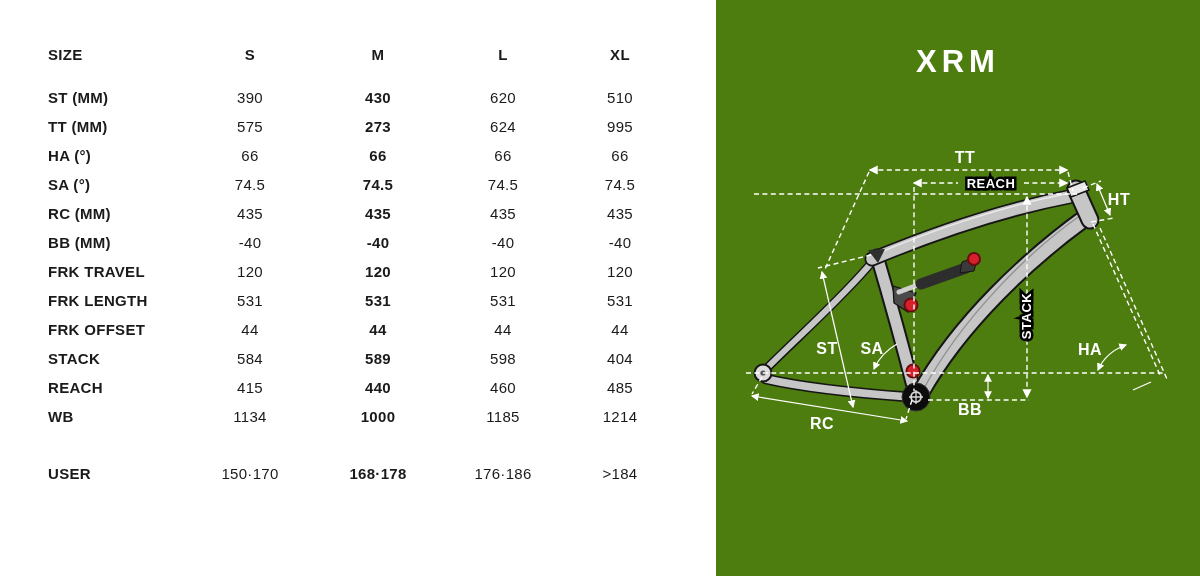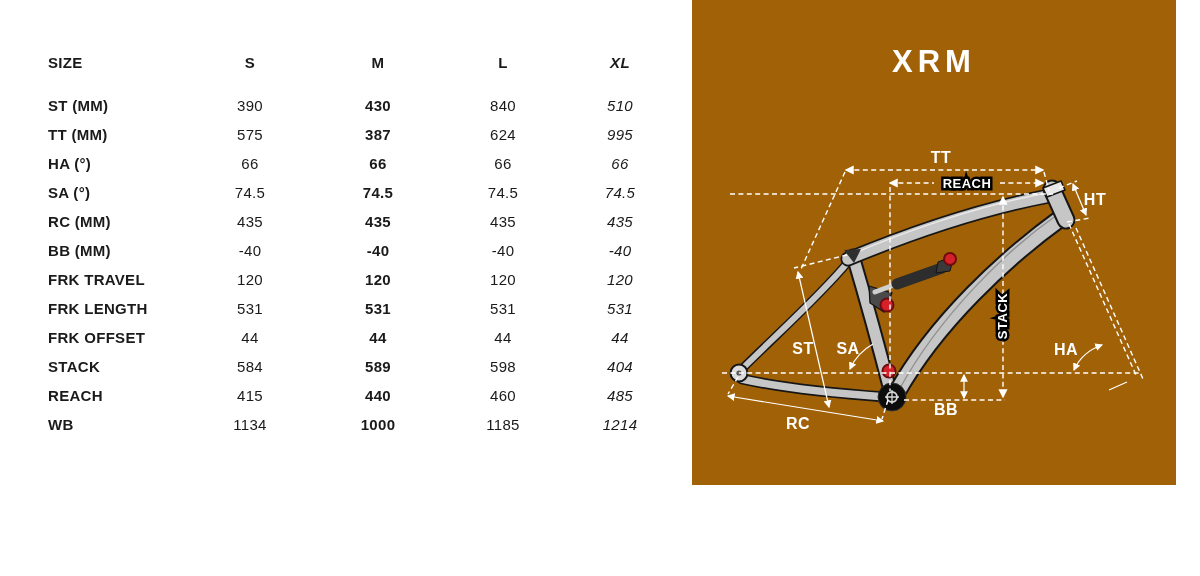--- a/index.html
+++ b/index.html
@@ -4,35 +4,35 @@
 <style>
   html,body{margin:0;padding:0;}
   body{
     width:1200px;height:576px;position:relative;overflow:hidden;
     background:#ffffff;
     font-family:"Liberation Sans", sans-serif;
     -webkit-font-smoothing:antialiased;
   }
   
   .geo-table{
-    position:absolute;left:48px;top:40px;width:630px;color:#1a1a1a;margin-top:8px;
+    position:absolute;left:48px;top:40px;width:630px;color:#1a1a1a;
   }
   .g-row{display:flex;height:29px;align-items:center;font-size:15px;}
   .g-row .c0{width:137px;font-weight:bold;letter-spacing:.3px;}
   .g-row .cv{text-align:center;letter-spacing:.3px;}
   .g-row .c1{width:130px;}
   .g-row .c2{width:126px;font-weight:bold;}
   .g-row .c3{width:124px;}
-  .g-row .c4{width:110px;font-style:italic;}
+  .g-row .c4{width:110px;}
   .g-header .cv{font-weight:bold;}
   .spacer-a{height:14px;}
   .spacer-b{height:28px;}
   
   .panel{
-    position:absolute;left:692px;top:0;width:484px;height:485px;background:#a16207;
+    position:absolute;left:716px;top:0;width:484px;height:576px;background:#4d7c0f;
   }
   .panel-title{
     position:absolute;left:0;top:44px;width:100%;text-align:center;
     color:#ffffff;font-size:31px;font-weight:bold;letter-spacing:5px;
   }
   svg{position:absolute;left:0;top:0;}
   .dim{stroke:#fff;stroke-width:1.4;fill:none;stroke-dasharray:5 3.4;}
   .dimsolid{stroke:#fff;stroke-width:1.2;fill:none;}
   .lbl{fill:#fff;font-family:"Liberation Sans",sans-serif;font-weight:bold;font-size:16px;letter-spacing:.5px;}
   .lblsm{fill:#fff;font-family:"Liberation Sans",sans-serif;font-weight:bold;font-size:13px;letter-spacing:.5px;
@@ -50,28 +50,28 @@
     <span class="cv c2">M</span>
     <span class="cv c3">L</span>
     <span class="cv c4">XL</span>
   </div>
   <div class="spacer-a"></div>
   <div>
   <div class="g-row">
     <span class="c0">ST (MM)</span>
     <span class="cv c1 v0">390</span>
     <span class="cv c2 v1">430</span>
-    <span class="cv c3 v2">840</span>
+    <span class="cv c3 v2">620</span>
     <span class="cv c4 v3">510</span>
   </div>
 
   <div class="g-row">
     <span class="c0">TT (MM)</span>
     <span class="cv c1 v0">575</span>
-    <span class="cv c2 v1">387</span>
+    <span class="cv c2 v1">273</span>
     <span class="cv c3 v2">624</span>
     <span class="cv c4 v3">995</span>
   </div>
 
   <div class="g-row">
     <span class="c0">HA (°)</span>
     <span class="cv c1 v0">66</span>
     <span class="cv c2 v1">66</span>
     <span class="cv c3 v2">66</span>
     <span class="cv c4 v3">66</span>
@@ -144,20 +144,27 @@
 
   <div class="g-row">
     <span class="c0">WB</span>
     <span class="cv c1 v0">1134</span>
     <span class="cv c2 v1">1000</span>
     <span class="cv c3 v2">1185</span>
     <span class="cv c4 v3">1214</span>
   </div>
 </div>
   <div class="spacer-b"></div>
+  <div class="g-row">
+    <span class="c0">USER</span>
+    <span class="cv c1">150·170</span>
+    <span class="cv c2">168·178</span>
+    <span class="cv c3">176·186</span>
+    <span class="cv c4">&gt;184</span>
+  </div>
 </div>
 
 <div class="panel">
   <div class="panel-title">XRM</div>
 
   <svg width="484" height="576" viewBox="716 0 484 576">
     <defs>
       <marker id="arw" viewBox="0 0 10 10" refX="8.5" refY="5" markerWidth="6.5" markerHeight="6.5" orient="auto-start-reverse">
         <path d="M0,0 L10,5 L0,10 z" fill="#ffffff"></path>
       </marker>

